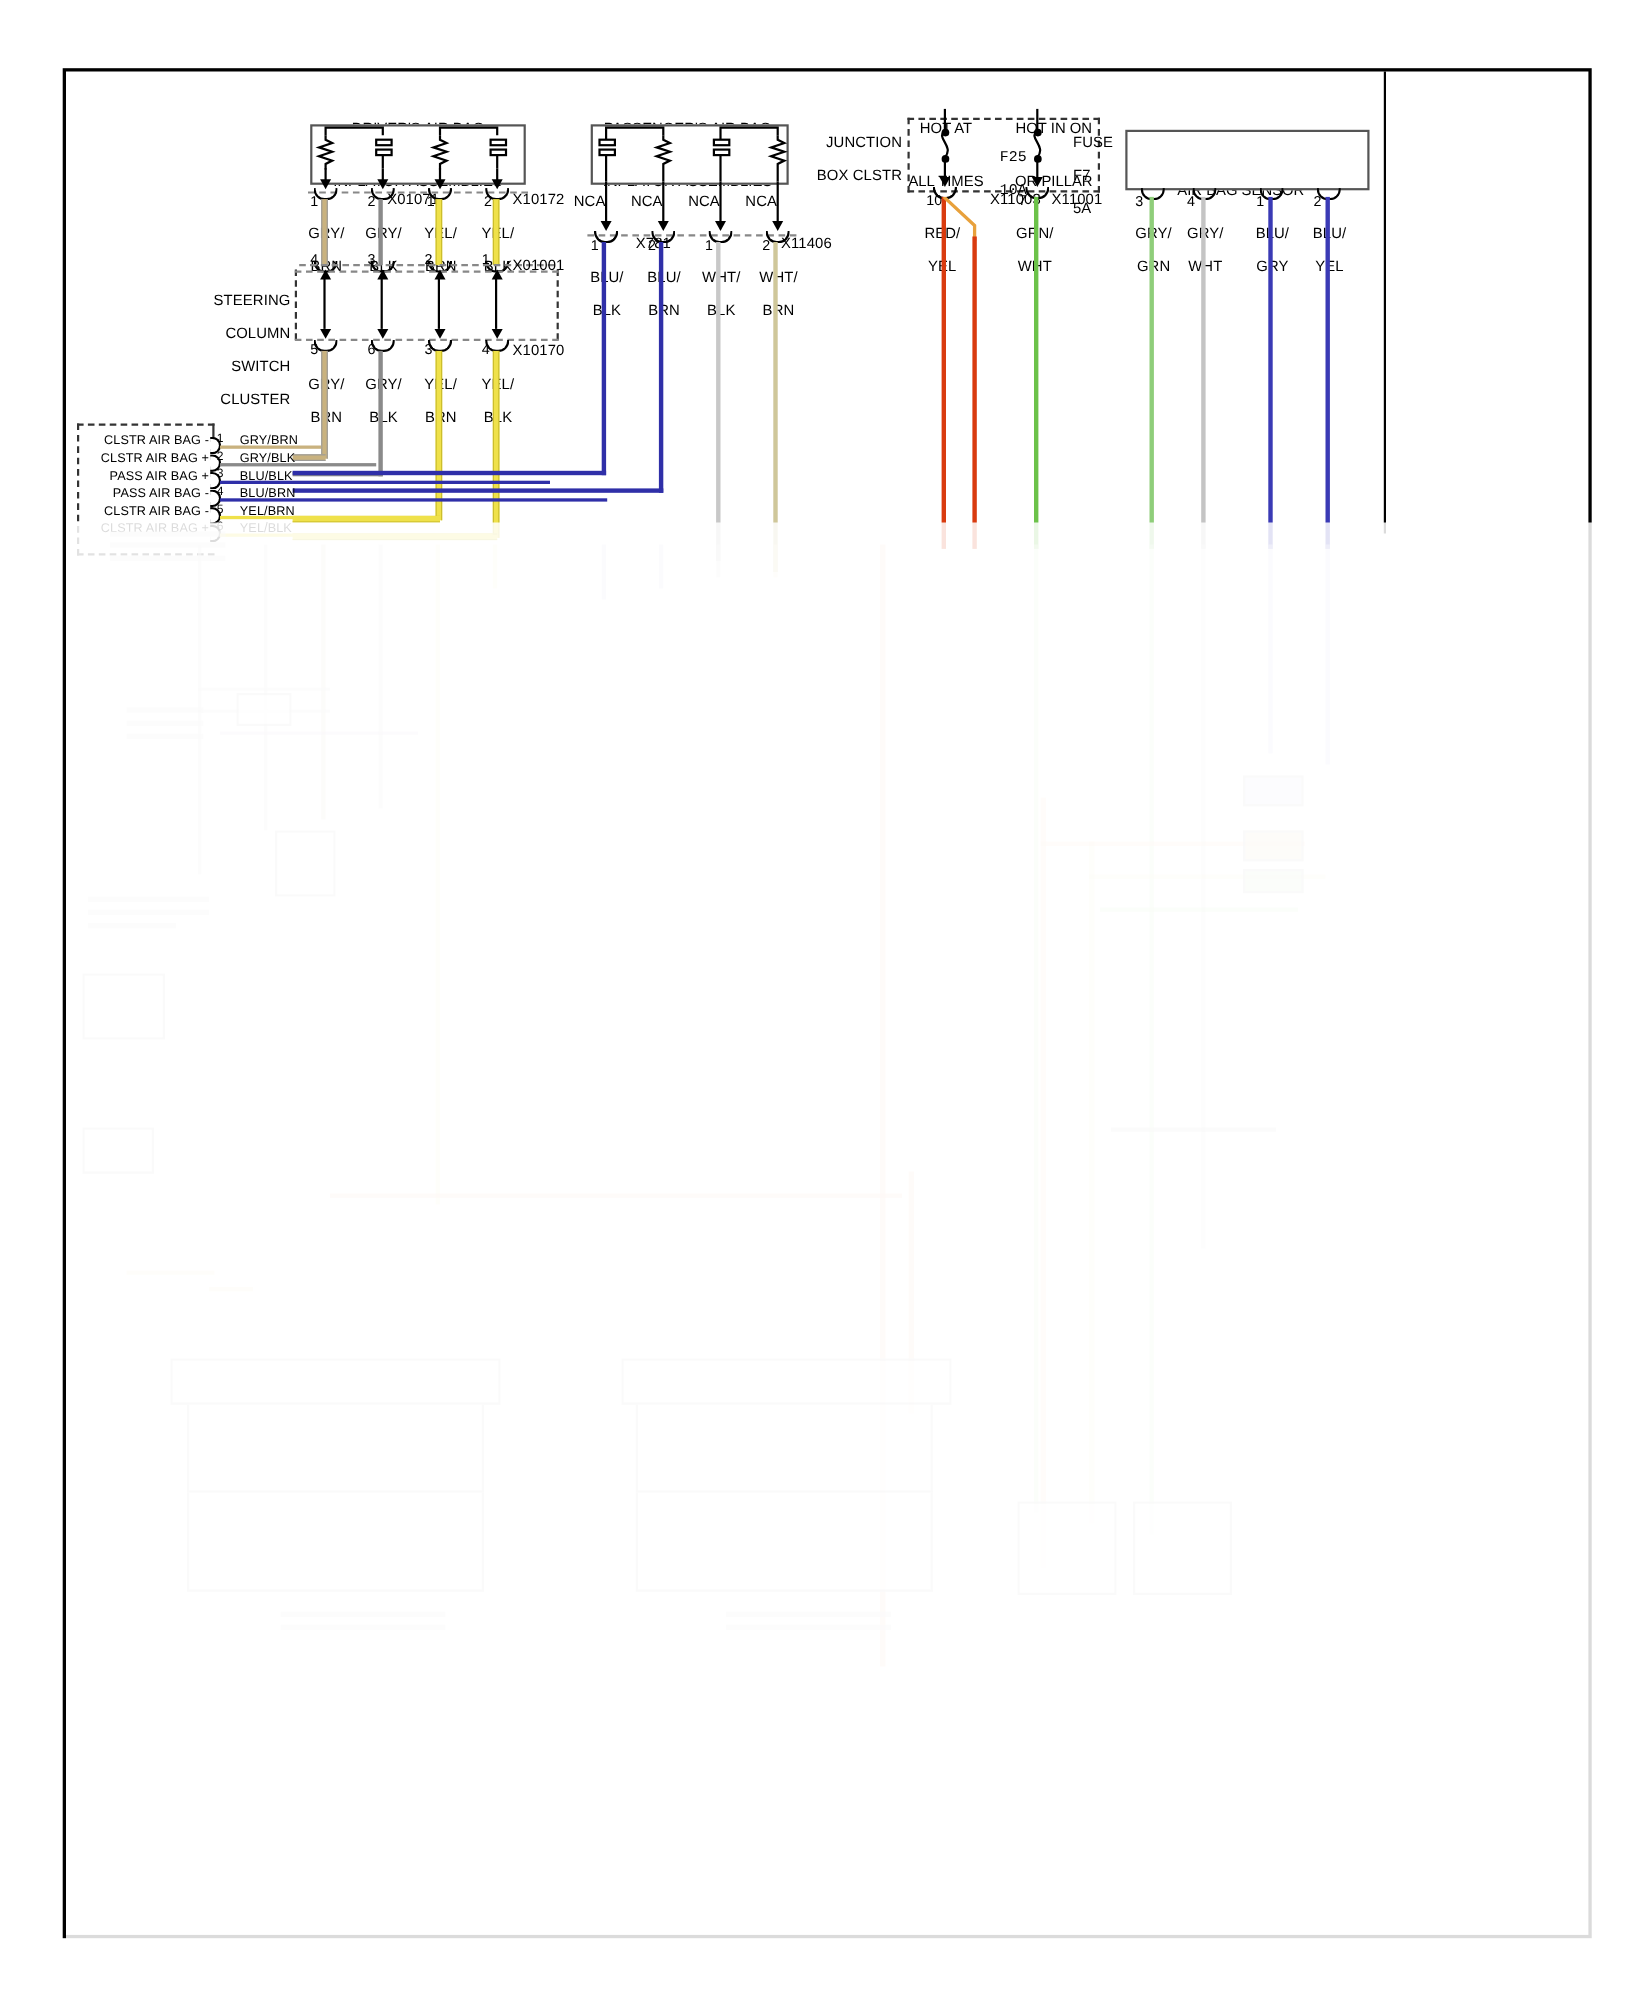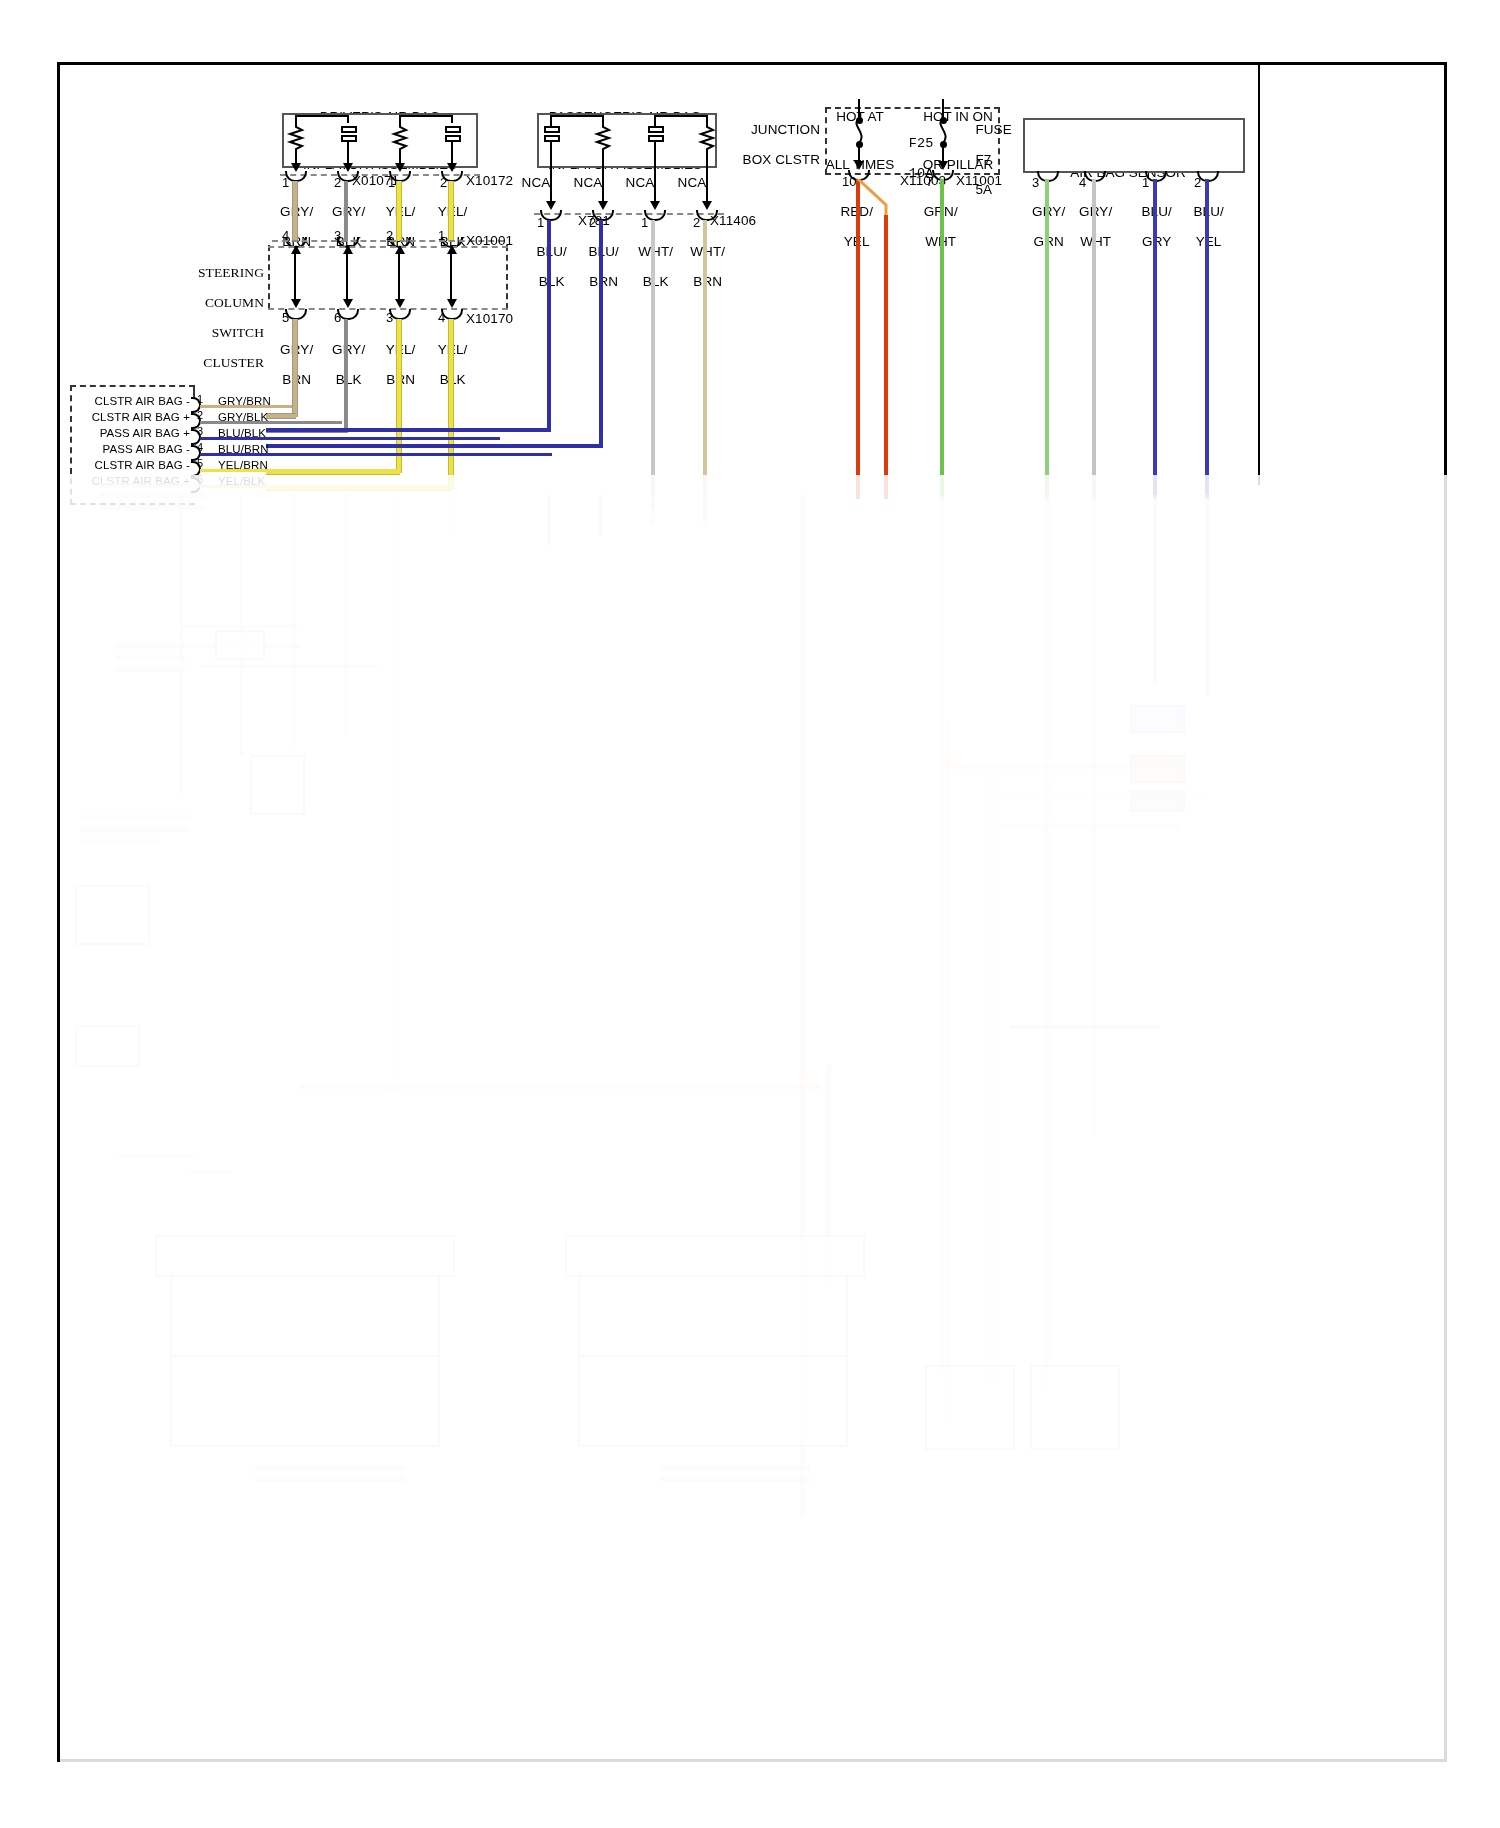--- a/index.html
+++ b/index.html
@@ -103,21 +103,21 @@
   <div class="dashline" style="left:212px;top:175px;width:232px;"></div>
   <div class="pin" style="left:222px;top:163px;">4</div>
   <div class="pin" style="left:274px;top:163px;">3</div>
   <div class="pin" style="left:326px;top:163px;">2</div>
   <div class="pin" style="left:378px;top:163px;">1</div>
   <div class="lbl" style="left:406px;top:168px;">X01001</div>
 
   <div class="dbox" style="left:208px;top:180px;width:240px;height:64px;border-top:none;border-bottom:none;"></div>
   <div class="dashline" style="left:208px;top:181px;width:240px;"></div>
   <div class="dashline" style="left:208px;top:243px;width:240px;"></div>
-  <div class="lbl r" style="left:204px;top:185px;line-height:15px;font-family:Liberation Serif, serif;">
+  <div class="lbl r" style="left:204px;top:185px;line-height:15px;">
     <span>STEERING</span><br>
     <span>COLUMN</span><br>
     <span>SWITCH</span><br>
     <span>CLUSTER</span>
   </div>
 
   <div class="arrowup" style="left:231px;top:180px;"></div>
   <div class="vline" style="left:234px;top:188px;height:46px;"></div>
   <div class="arrowdn" style="left:231px;top:234px;"></div>
   <div class="arrowup" style="left:283px;top:180px;"></div>

